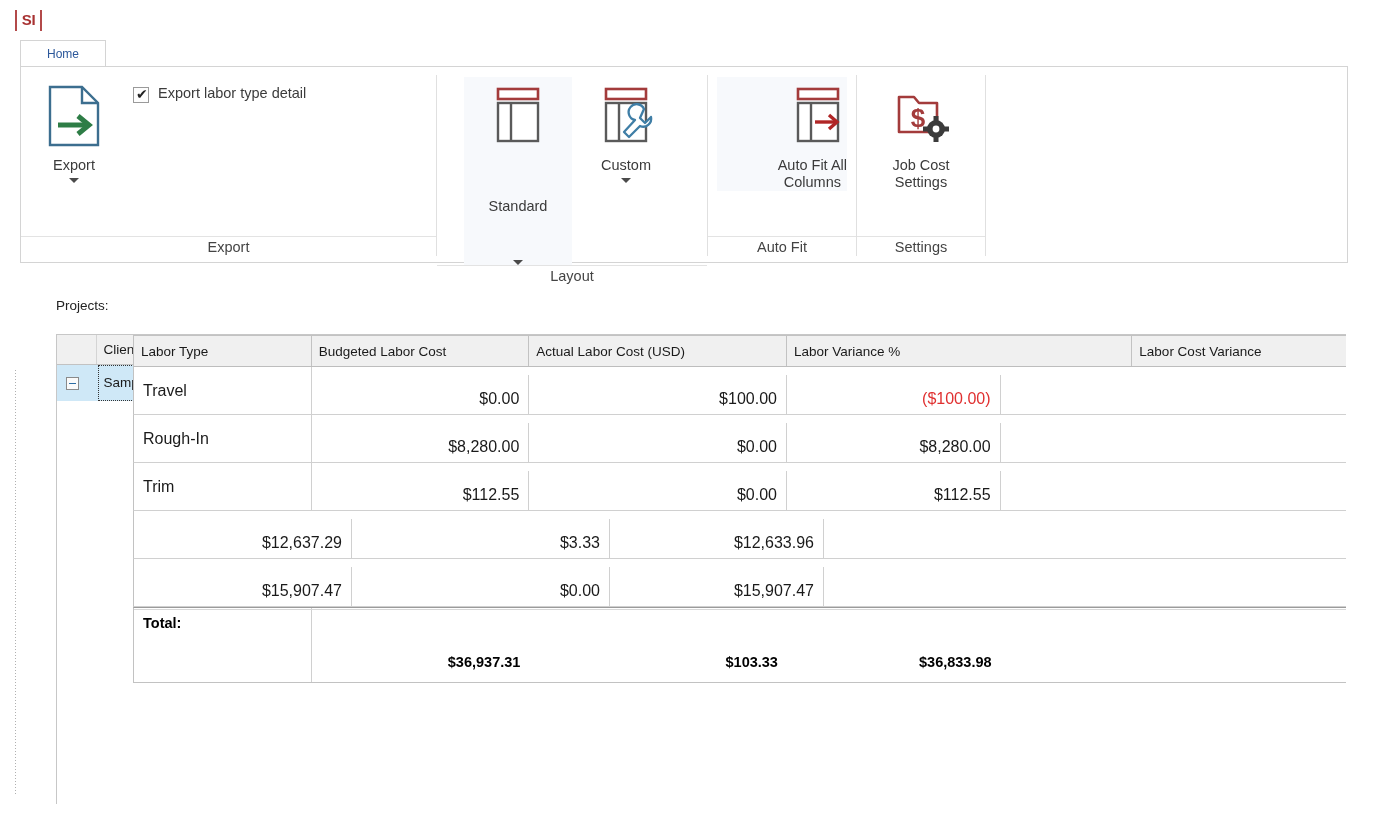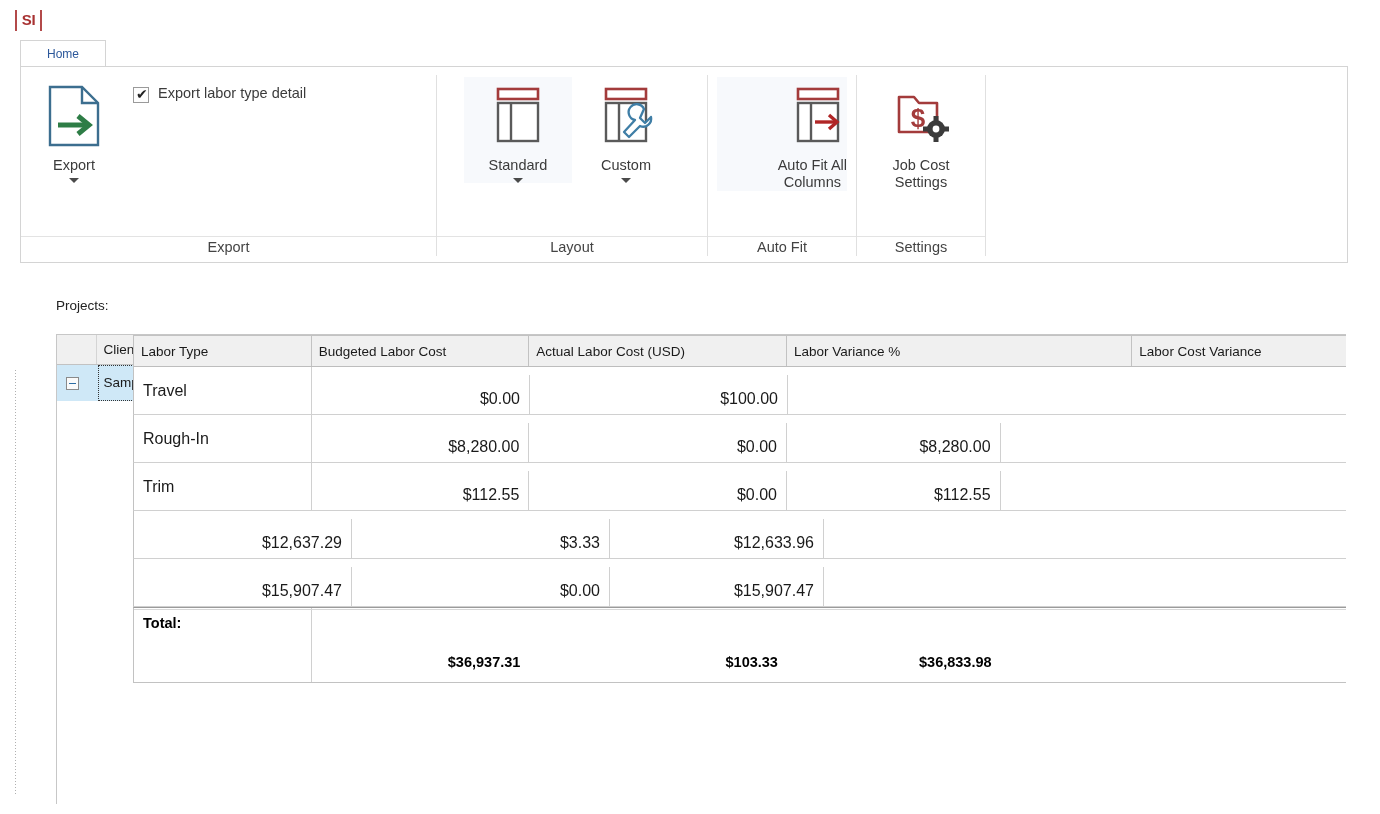--- a/index.html
+++ b/index.html
@@ -329,21 +329,21 @@
         </div>
       </div>
       <div class="rgroup-label">Export</div>
     </div>
 
     <div class="rgroup-sep"></div>
 
     <div class="rgroup" style="width:270px;">
       <div class="rgroup-content" style="justify-content:center;">
 
-        <div class="bigbtn hovered" style="width:108px;">
+        <div class="bigbtn hovered" style="width:108px;gap:41px;">
           <span class="ico">
             <svg width="58" height="62" viewBox="0 0 58 62">
               <rect x="9" y="4" width="40" height="10" fill="#ffffff" stroke="#a33b3b" stroke-width="2.6"></rect>
               <rect x="9" y="18" width="40" height="38" fill="#ffffff" stroke="#5a5a5a" stroke-width="2.4"></rect>
               <line x1="22" y1="18" x2="22" y2="56" stroke="#5a5a5a" stroke-width="2.4"></line>
             </svg>
           </span>
           <span class="lbl">Standard</span>
           <span class="caret"></span>
         </div>
@@ -467,20 +467,21 @@
       <div class="ihcell" style="width:218px;">Budgeted Labor Cost</div>
       <div class="ihcell" style="width:258px;">Actual Labor Cost (USD)</div>
       <div class="ihcell" style="width:346px;">Labor Variance %</div>
       <div class="ihcell" style="width:214px;">Labor Cost Variance</div>
     </div>
 
     <div class="irow">
       <div class="icell" style="width:178px;">Travel</div>
       <div class="icell num" style="width:218px;">$0.00</div>
       <div class="icell num" style="width:258px;">$100.00</div>
+      <div class="icell num neg" style="width:214px;">($100.00)</div>
       <div class="icell" style="width:346px;"></div>
     </div>
 
     <div class="irow">
       <div class="icell" style="width:178px;">Rough-In</div>
       <div class="icell num" style="width:218px;">$8,280.00</div>
       <div class="icell num" style="width:258px;">$0.00</div>
       <div class="icell num" style="width:214px;">$8,280.00</div>
       <div class="icell" style="width:346px;"></div>
     </div>

